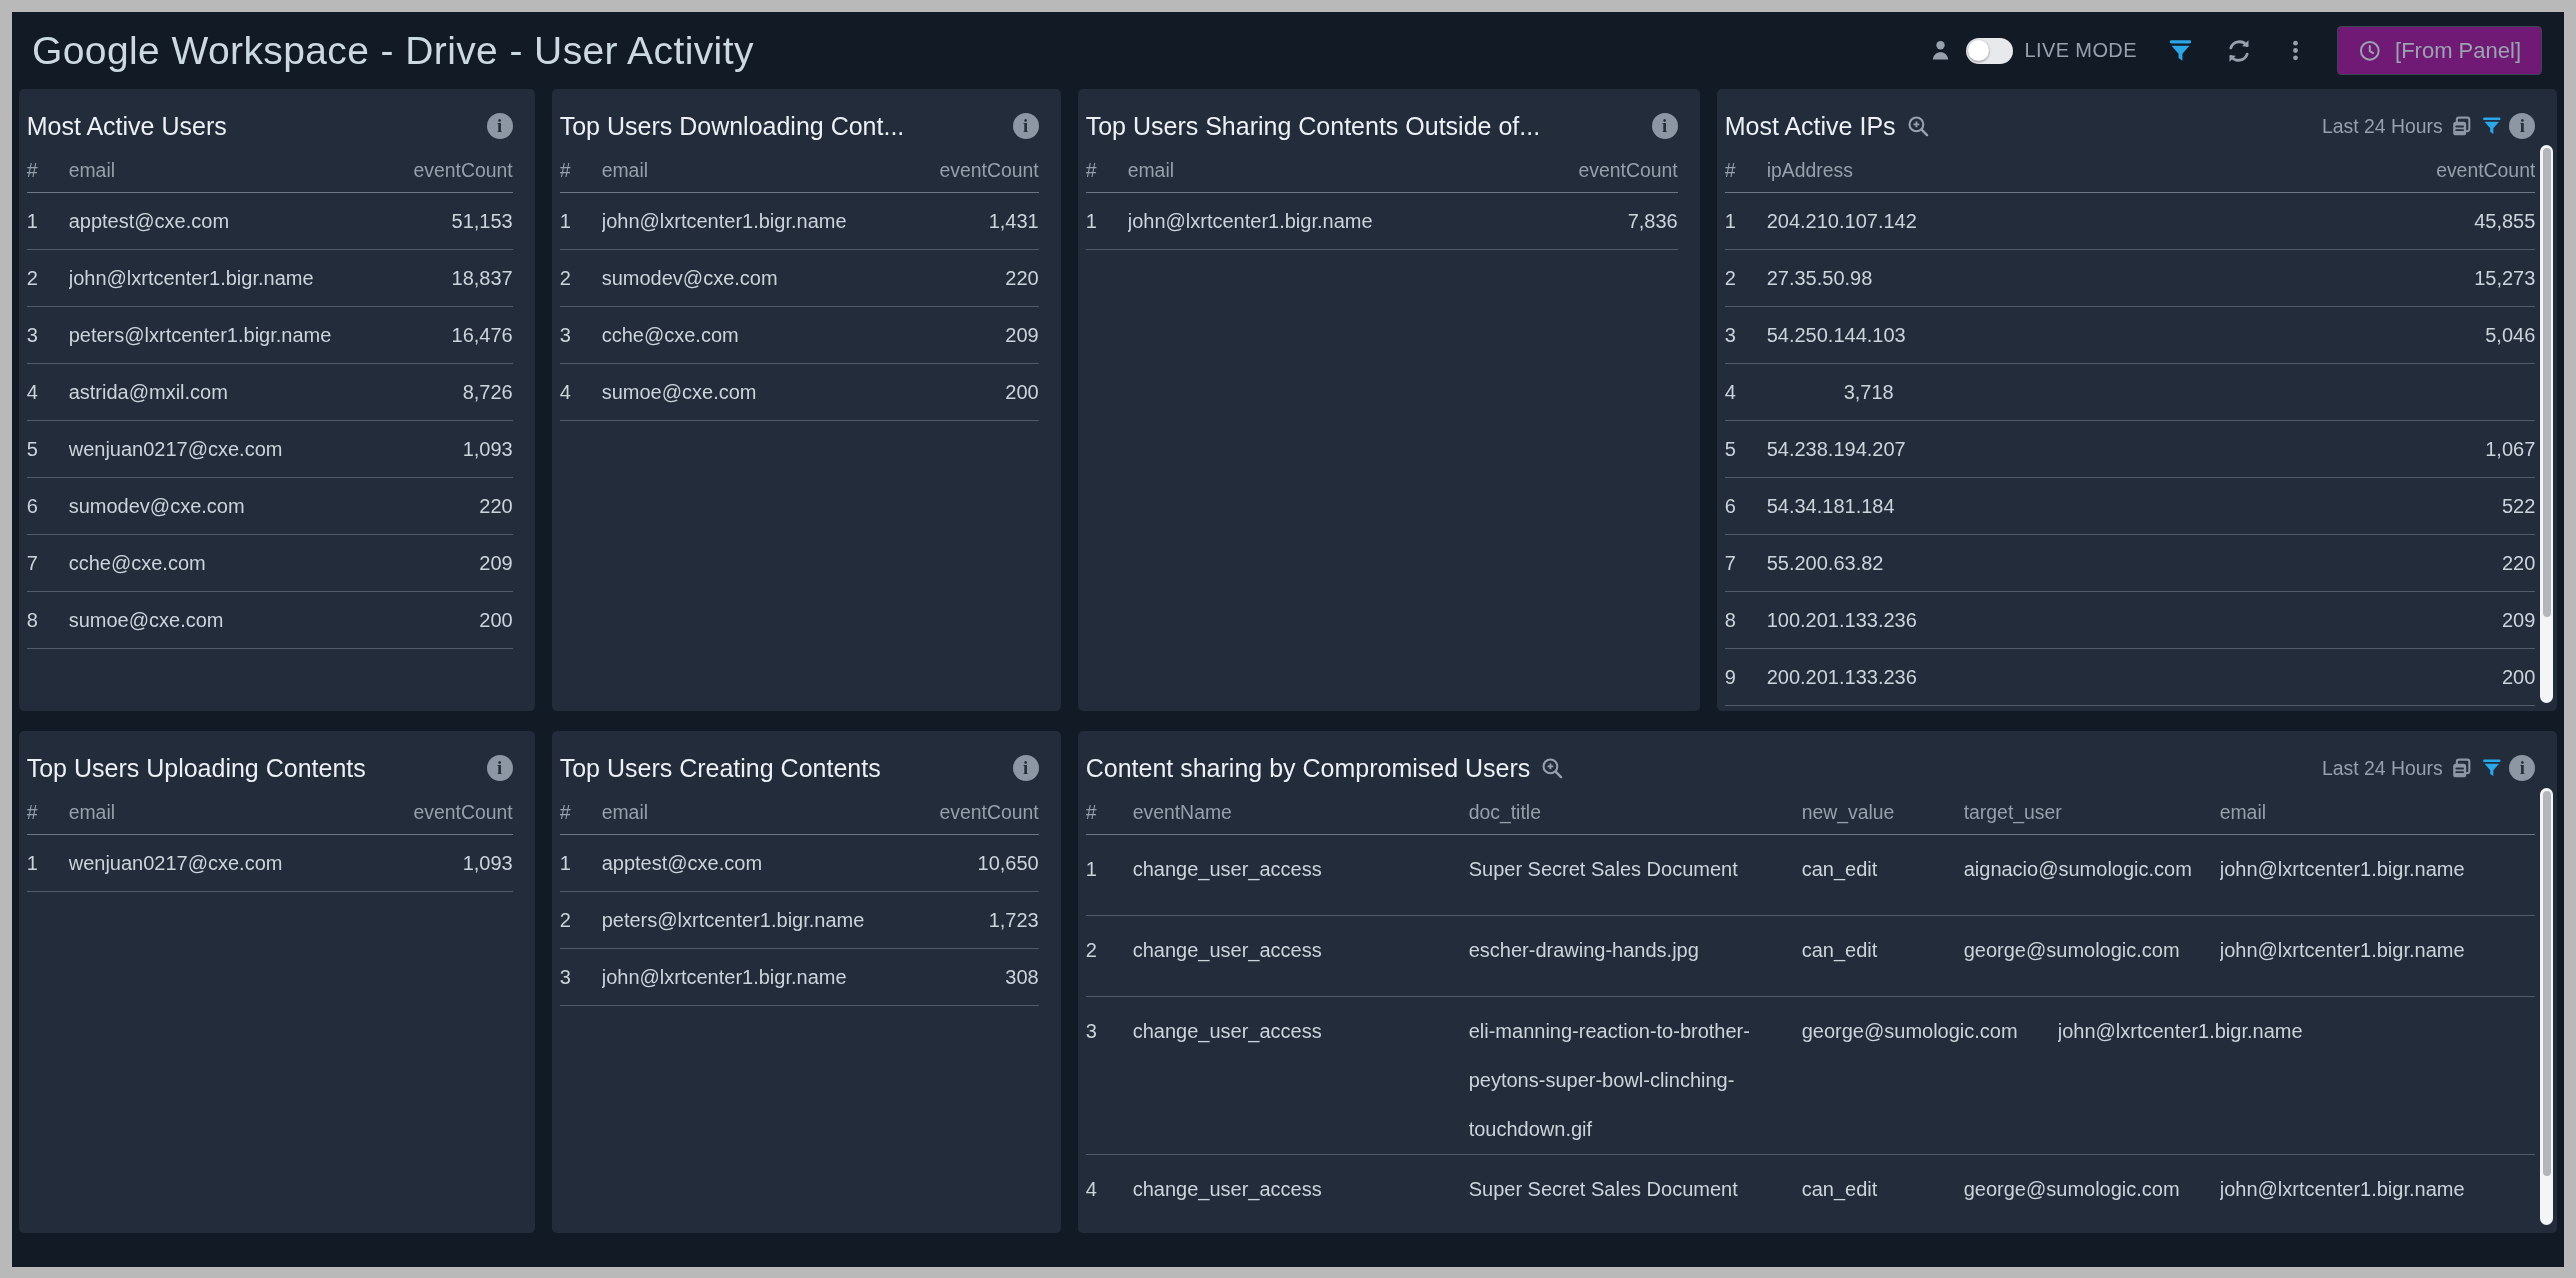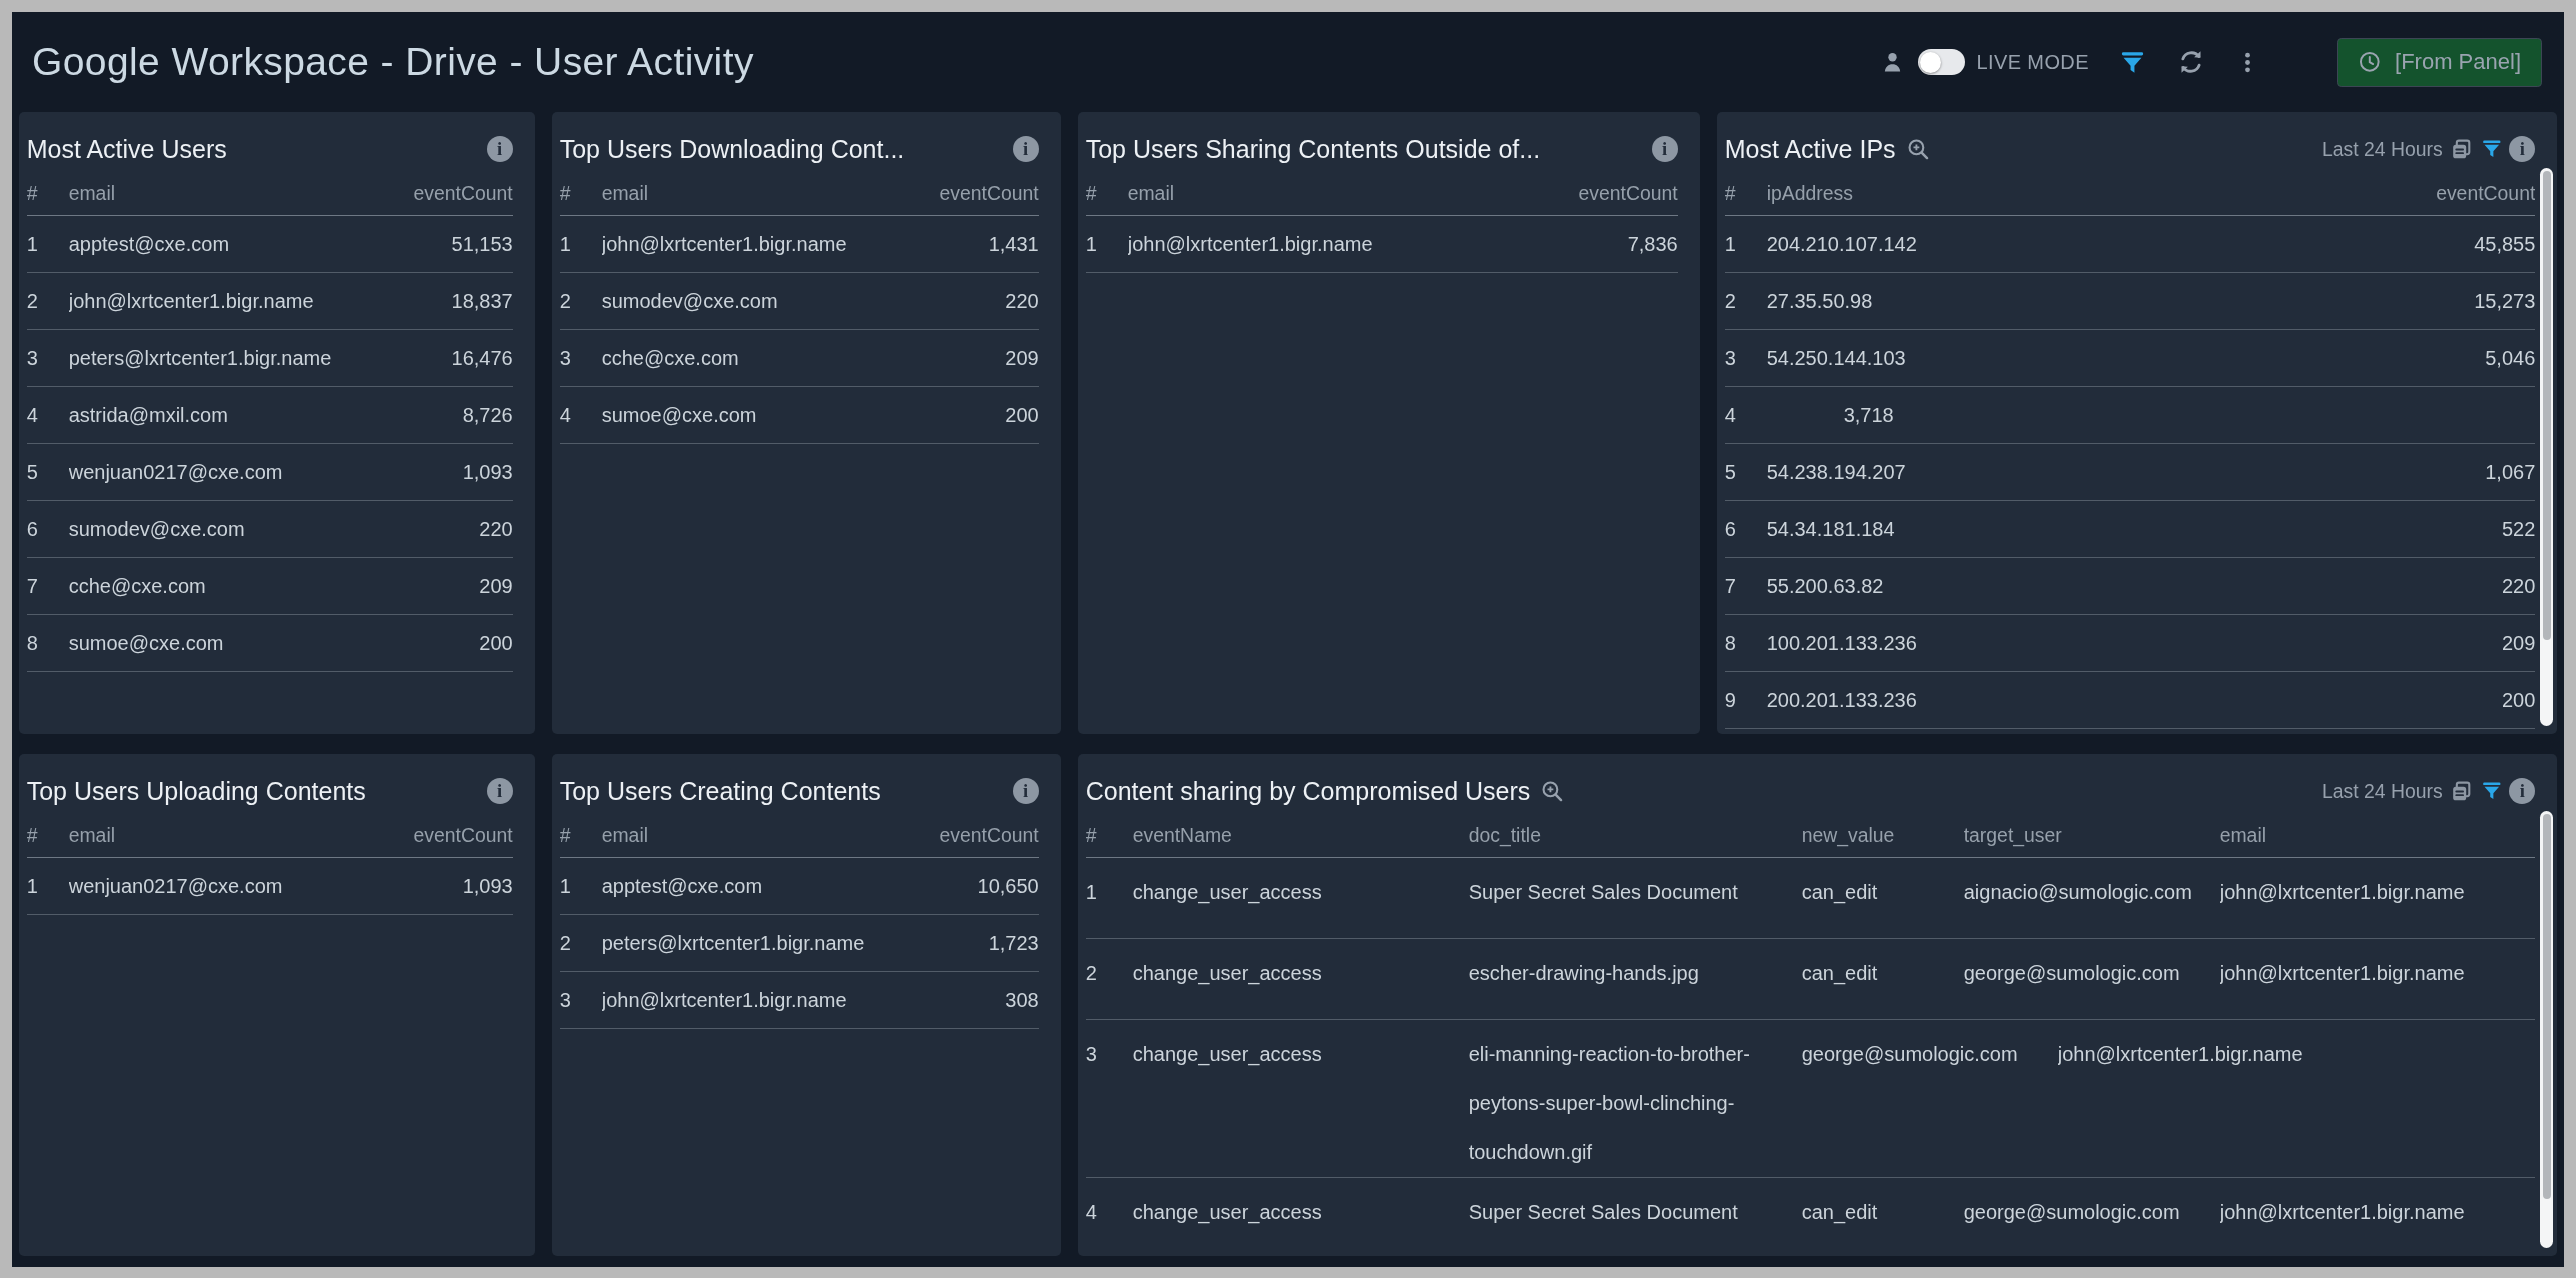--- a/index.html
+++ b/index.html
@@ -7,43 +7,43 @@
   body{font-family:"Liberation Sans","DejaVu Sans",sans-serif;}
   .frame{
     width:2576px;height:1279px;
     border:12.7px solid #b9b9b9;
     background:#121a26;
     overflow:hidden;
     position:relative;
   }
   
   .hdr{
-    height:100px;
+    height:77px;
     display:flex;align-items:center;justify-content:space-between;
     padding:0 22px 0 20px;
   }
   .hdr h1{
     margin:0;font-size:39px;font-weight:500;color:#ccd9e3;letter-spacing:0.4px;
   }
   .hdr-right{display:flex;gap:29px;}
   .hdr-right .grp{display:flex;align-items:center;gap:11.8px;}
   .ico{display:inline-flex;align-items:center;justify-content:center;}
   .toggle{
     width:47px;height:26px;border-radius:13.5px;background:#e7e9ec;position:relative;
   }
   .toggle .knob{
     position:absolute;left:2.5px;top:2.5px;width:21px;height:21px;border-radius:50%;
     background:#ffffff;box-shadow:0 0.8px 2.5px rgba(0,0,0,.45);
   }
   .livemode{font-size:20px;color:#97a1ad;letter-spacing:0.4px;}
   .time-box{
     display:flex;align-items:center;gap:13.5px;
     height:49px;padding:0 20px;
-    background:#14532d;border:0.8px solid #3c4654;border-radius:4.2px;
-    color:#9aa4b0;font-size:22px;margin-left:48px;
+    background:#701a75;border:0.8px solid #3c4654;border-radius:4.2px;
+    color:#9aa4b0;font-size:22px;
   }
   
   .grid{
     display:grid;
     grid-template-columns:516px 509px 622px 1fr;
     grid-template-rows:622px 502px;
     column-gap:17px;row-gap:20px;
     padding:0 6.7px 6.7px 6.7px;
   }
   .panel{

